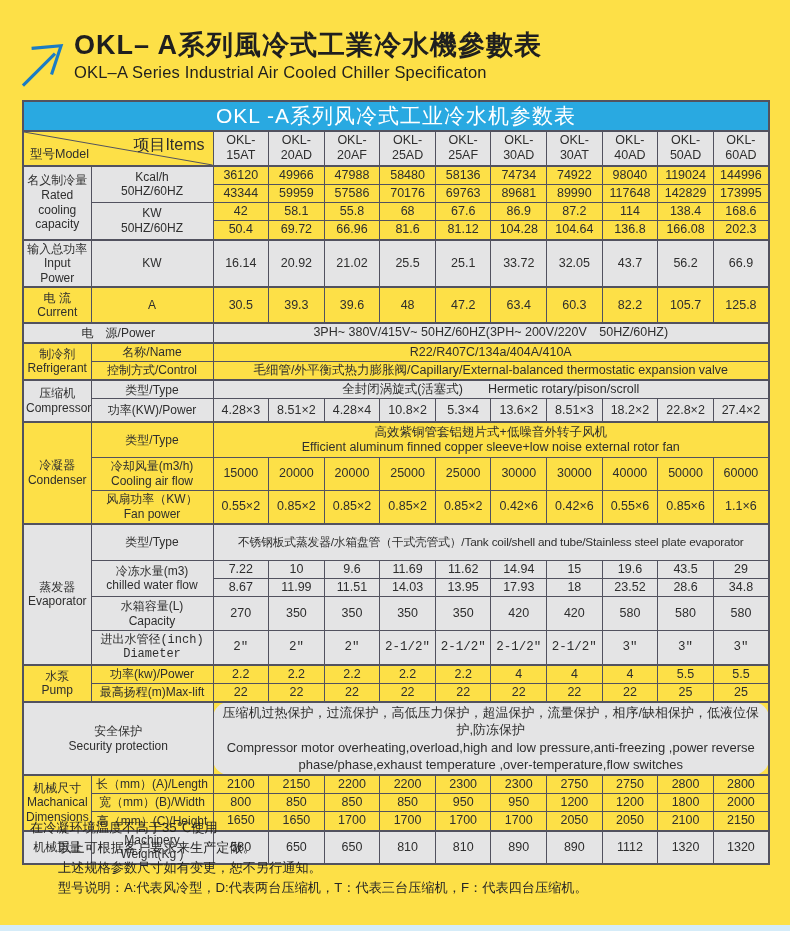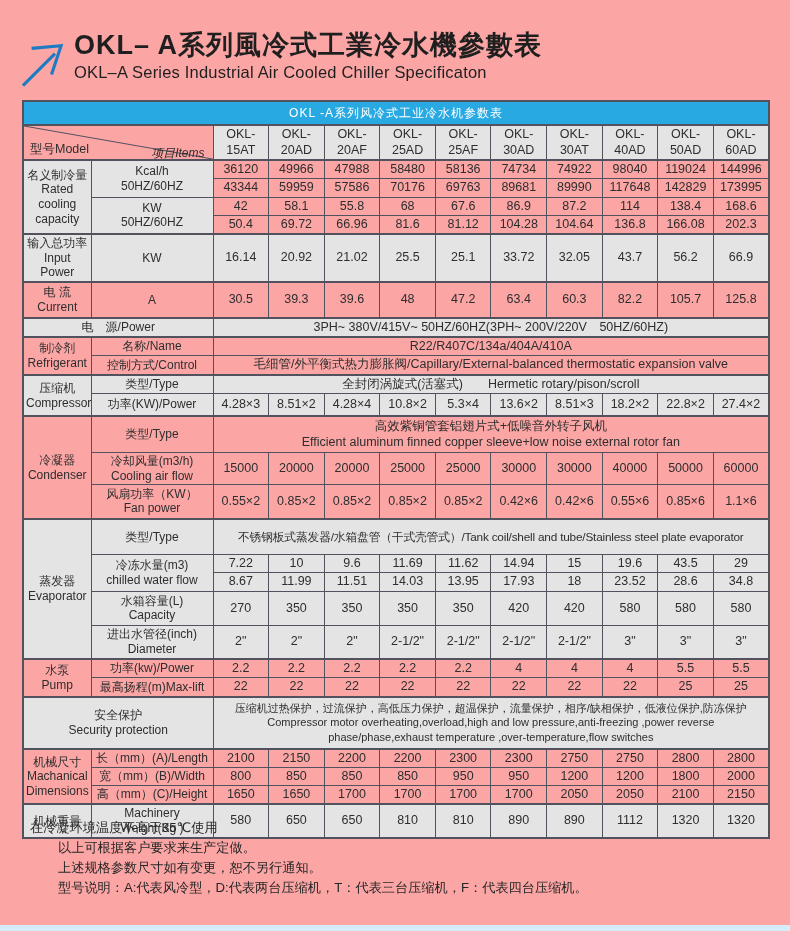--- a/index.html
+++ b/index.html
@@ -1,39 +1,39 @@
 <!DOCTYPE html>
 <html><head>
 <meta charset="utf-8">
 <style>
   html,body{margin:0;padding:0;background:#fff;}
-  .canvas{position:relative;width:790px;height:931px;background:#fca5a5;
+  .canvas{position:relative;width:790px;height:931px;background:#fde047;
           font-family:"Liberation Sans","DejaVu Sans",sans-serif;color:#2b2b2b;overflow:hidden;}
   
   .hdr{position:absolute;top:30px;left:16px;display:flex;align-items:flex-start;}
   .arrow-wrap{width:52px;height:52px;margin-top:8px;}
   .titles{margin-left:6px;}
   .title-zh{font-size:27px;font-weight:bold;color:#1f1f1f;letter-spacing:1px;line-height:1.15;}
   .title-en{font-size:16.5px;color:#1f1f1f;margin-top:2px;letter-spacing:0.2px;}
   
   table{position:absolute;left:22px;top:100px;width:746px;border-collapse:collapse;table-layout:fixed;}
   td{border:1px solid #52525f;text-align:center;vertical-align:middle;font-size:12.5px;
      padding:1px 2px;line-height:1.22;white-space:pre-line;color:#2e2e2e;overflow:hidden;}
   table{border:2px solid #52525f;}
   tr.b td{border-top-width:2px;}
   td.shade{background:#e4e4e5;}
-  td.blue{background:#29a9e1;color:#ffffff;font-size:12px;letter-spacing:1px;border-bottom-width:2px;}
+  td.blue{background:#29a9e1;color:#ffffff;font-size:21px;letter-spacing:1px;border-bottom-width:2px;}
   td.lbl{font-size:12px;}
   td.model{font-size:12.5px;}
   td.fit{font-size:11.8px;letter-spacing:-0.2px;}
-  td.sec-text{font-size:11px;line-height:1.32;}
+  td.sec-text{font-size:13px;line-height:1.32;border-radius:16px;}
   td.corner{position:relative;padding:0;}
   td.corner svg{position:absolute;left:0;top:0;width:100%;height:100%;}
   .corner-model{position:absolute;left:6px;bottom:2px;font-size:12.5px;}
-  .corner-items{position:absolute;right:8px;top:20px;font-size:12px;font-style:italic;}
+  .corner-items{position:absolute;right:8px;top:3px;font-size:16px;}
   
   .notes{position:absolute;left:30px;top:818px;width:730px;font-size:13.2px;color:#262626;line-height:1.52;}
   .notes div:nth-child(n+2):nth-child(-n+5){padding-left:28px;}
   
   .strip{position:absolute;left:0;bottom:0;width:100%;height:6px;background:#d5ecf9;}
 </style>
 </head>
 <body>
 
 <div class="canvas">
@@ -288,21 +288,21 @@
           <td class=" shade">350</td>
           <td class=" shade">350</td>
           <td class=" shade">350</td>
           <td class=" shade">350</td>
           <td class=" shade">420</td>
           <td class=" shade">420</td>
           <td class=" shade">580</td>
           <td class=" shade">580</td>
           <td class=" shade">580</td>
         </tr>
-        <tr style="height: 34px;">
+        <tr style="height: 34px; font-family: Liberation Mono, monospace;">
           <td class="lbl shade">进出水管径(inch)
 Diameter</td>
           <td class=" shade">2"</td>
           <td class=" shade">2"</td>
           <td class=" shade">2"</td>
           <td class=" shade">2-1/2"</td>
           <td class=" shade">2-1/2"</td>
           <td class=" shade">2-1/2"</td>
           <td class=" shade">2-1/2"</td>
           <td class=" shade">3"</td>

